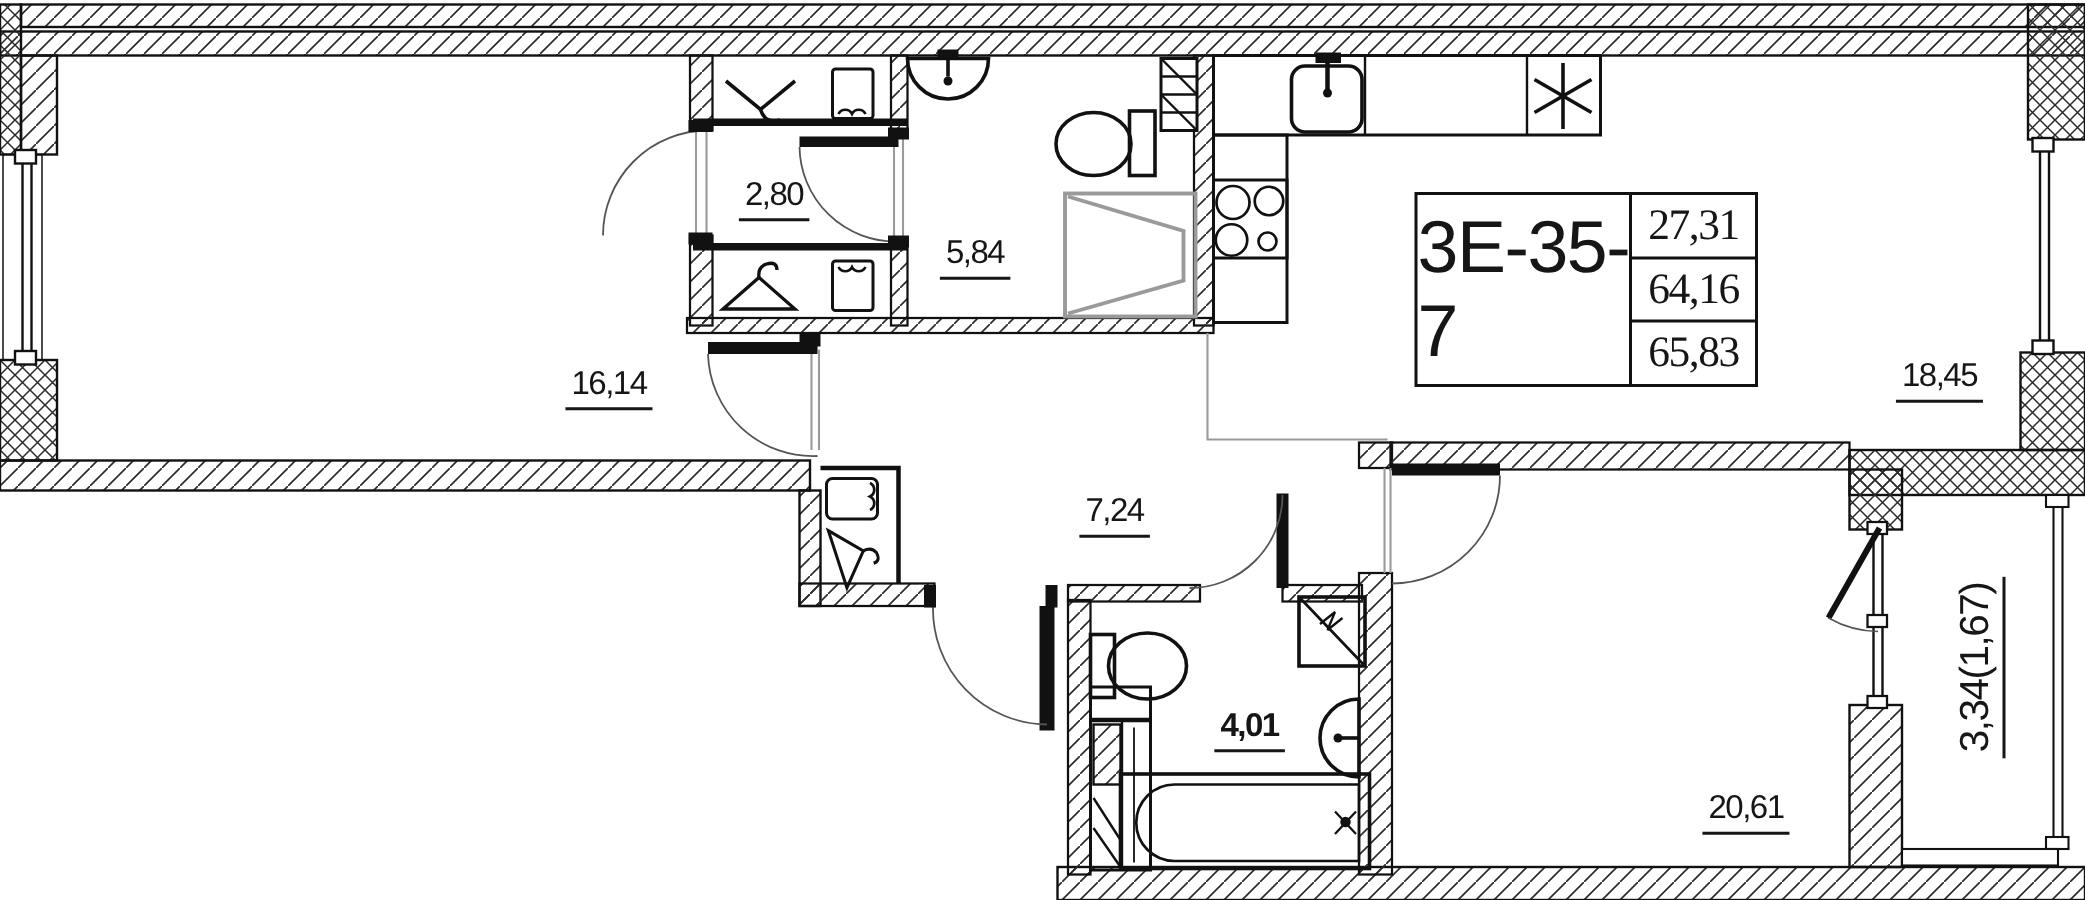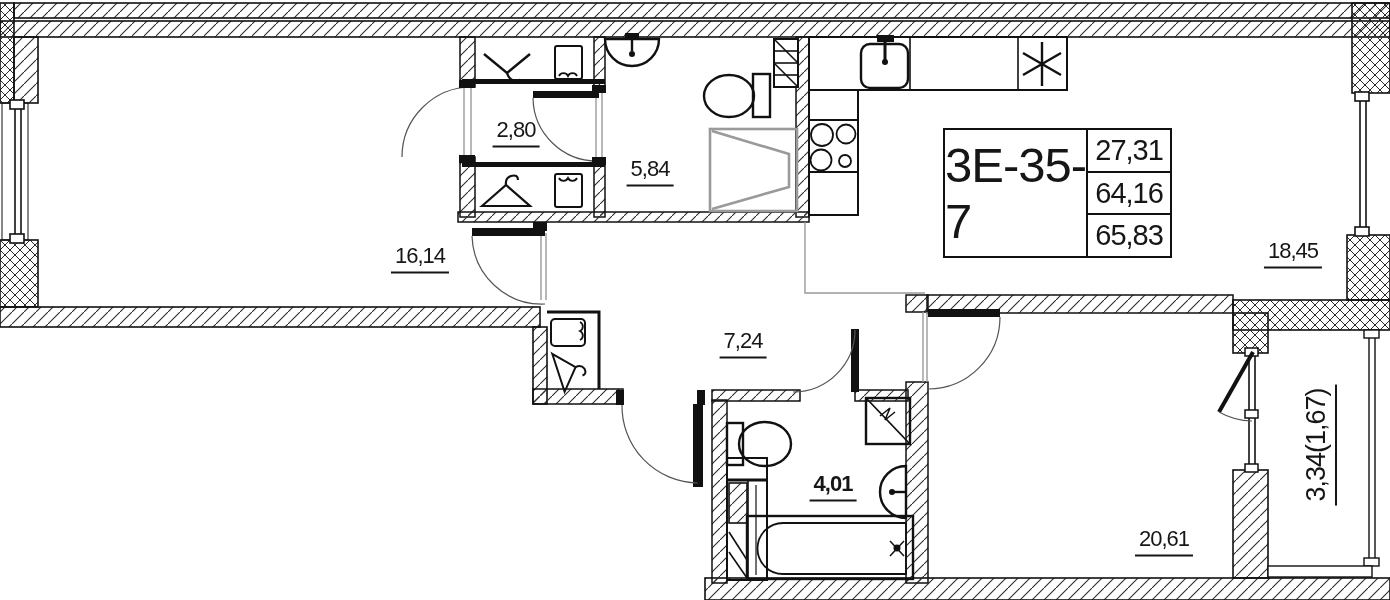--- a/index.html
+++ b/index.html
@@ -18,21 +18,21 @@
     font-size:27px;
   }
   #title-block{
     position:absolute;left:943px;top:128px;width:229px;height:130px;
     border:2.5px solid #111;display:flex;background:#fff;box-sizing:border-box;
   }
   #title-block .left-cell{
     flex:1;display:flex;align-items:center;justify-content:center;
     font-size:49px;letter-spacing:-1px;border-right:2.5px solid #111;
   }
-  #title-block .right-col{width:90px;display:flex;flex-direction:column;}
+  #title-block .right-col{width:90px;display:flex;flex-direction:column;font-family:Liberation Serif, serif;}
   #title-block .right-col .cell{
     flex:1;display:flex;align-items:center;justify-content:center;
     font-size:29px;letter-spacing:-1px;
   }
   #title-block .right-col .cell + .cell{border-top:2.5px solid #111;text-align:right;}
 </style>
 </head>
 <body>
 
 <div id="stage">
@@ -286,21 +286,21 @@
       <line x1="727" y1="480" x2="767" y2="480" stroke-width="3"></line>
       <rect x="729" y="483" width="18" height="40" fill="url(#h)"></rect>
       <line x1="748" y1="480" x2="748" y2="580"></line>
       <line x1="729" y1="532" x2="747" y2="560"></line>
       <line x1="729" y1="552" x2="747" y2="578"></line>
       <line x1="756" y1="485" x2="756" y2="575" stroke-width="1.2"></line>
     </g>
   </g>
 </svg>
 
-<div class="room-label" style="left:420px;top:259px;">16,14</div>
+<div class="room-label" style="left:406px;top:259px;">16,14</div>
 <div class="room-label" style="left:516px;top:133px;">2,80</div>
 <div class="room-label" style="left:650px;top:172px;">5,84</div>
 <div class="room-label" style="left:1293px;top:254px;text-align:right;">18,45</div>
 <div class="room-label" style="left:743px;top:344px;">7,24</div>
 <div class="room-label" style="left:833px;top:487px;font-weight:bold;">4,01</div>
 <div class="room-label" style="left:1164px;top:542px;">20,61</div>
 <div class="room-label rotated" style="left:1320px;top:445px;">3,34(1,67)</div>
 
 <div id="title-block">
   <div class="left-cell">3Е-35-7</div>

